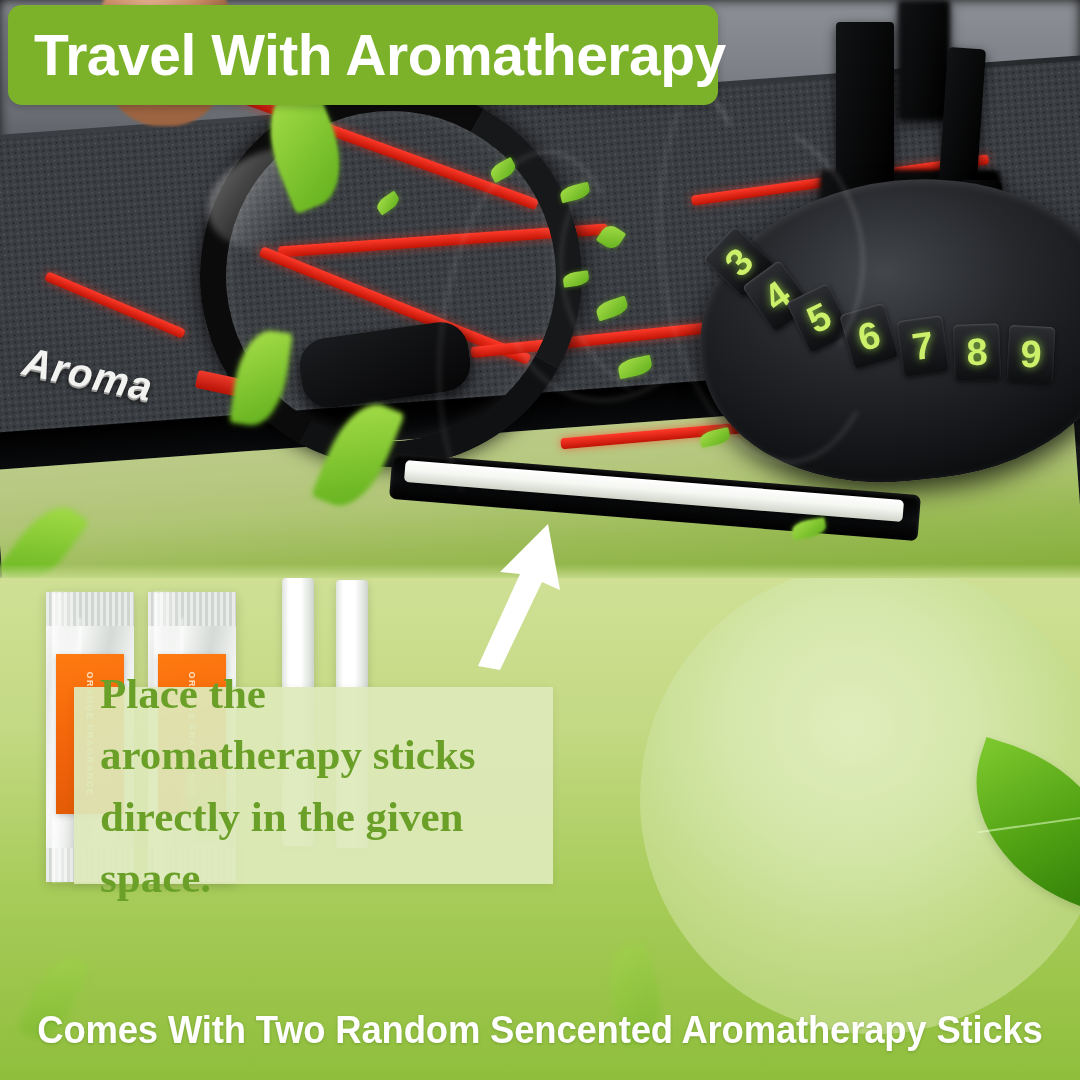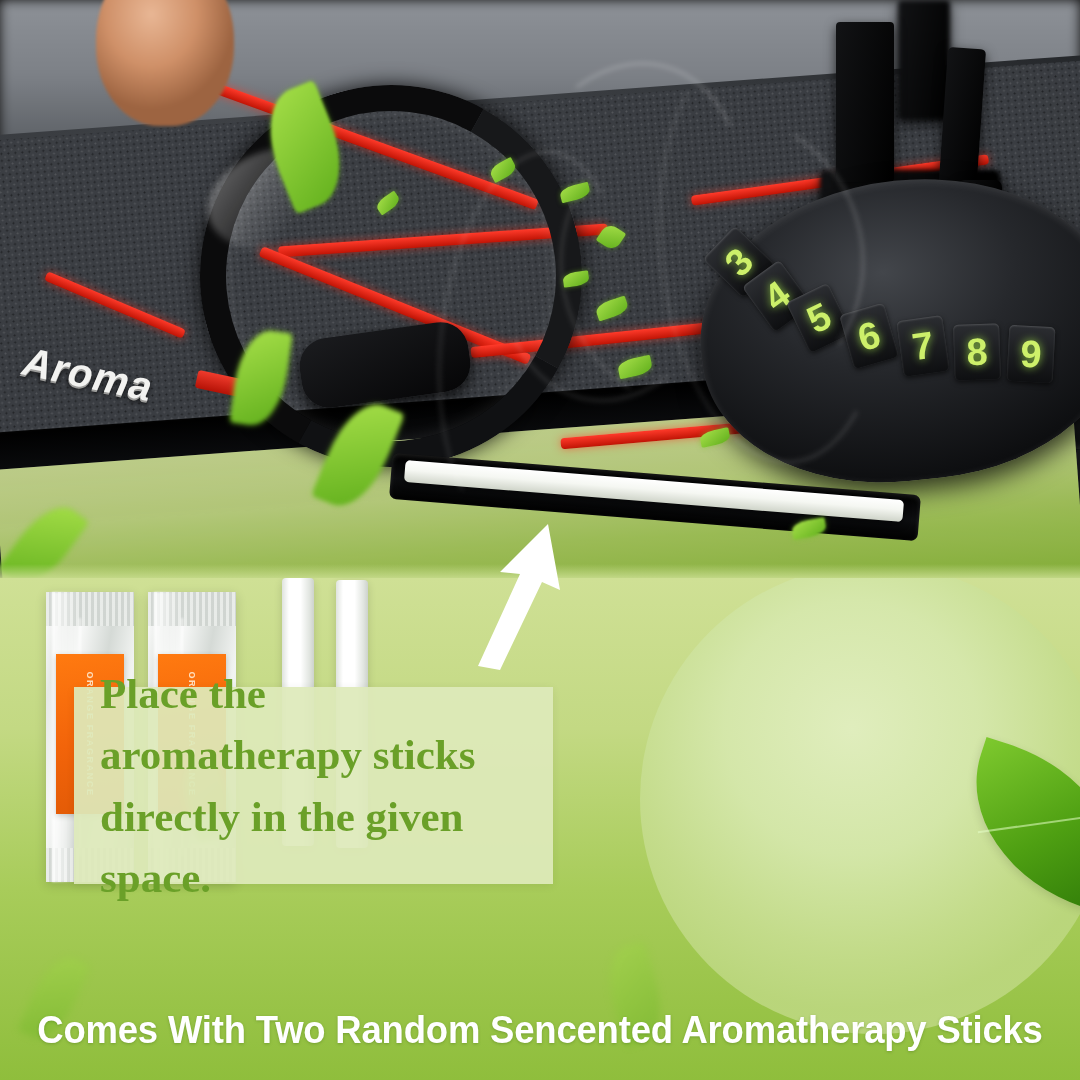--- a/index.html
+++ b/index.html
@@ -396,20 +396,23 @@
 
     <div class="fleck" style="left:186px;top:180px;width:42px;height:80px;border-radius:58% 6% 58% 6%;transform:rotate(-18deg);filter:blur(3px);opacity:.45;"></div>
     <div class="fleck" style="left:34px;top:376px;width:40px;height:88px;border-radius:58% 6% 58% 6%;transform:rotate(24deg);filter:blur(3.5px);opacity:.35;"></div>
     <div class="fleck" style="left:612px;top:368px;width:46px;height:96px;border-radius:58% 6% 58% 6%;transform:rotate(-16deg);filter:blur(3.5px);opacity:.35;"></div>
   </div>
 
   <svg class="arrow" viewBox="0 0 130 150">
     <polygon points="92,4 44,52 64,54 22,146 44,150 86,62 104,70" fill="#ffffff"></polygon>
   </svg>
 
+  <div class="title-banner">
+    <span class="title-text">Travel With Aromatherapy</span>
+  </div>
 
   <div class="callout">
     <span class="callout-text">Place the aromatherapy sticks directly in the given space.</span>
   </div>
 
   <div class="footer-caption">Comes With Two Random Sencented Aromatherapy Sticks</div>
 
 </div>
 
 </body></html>

